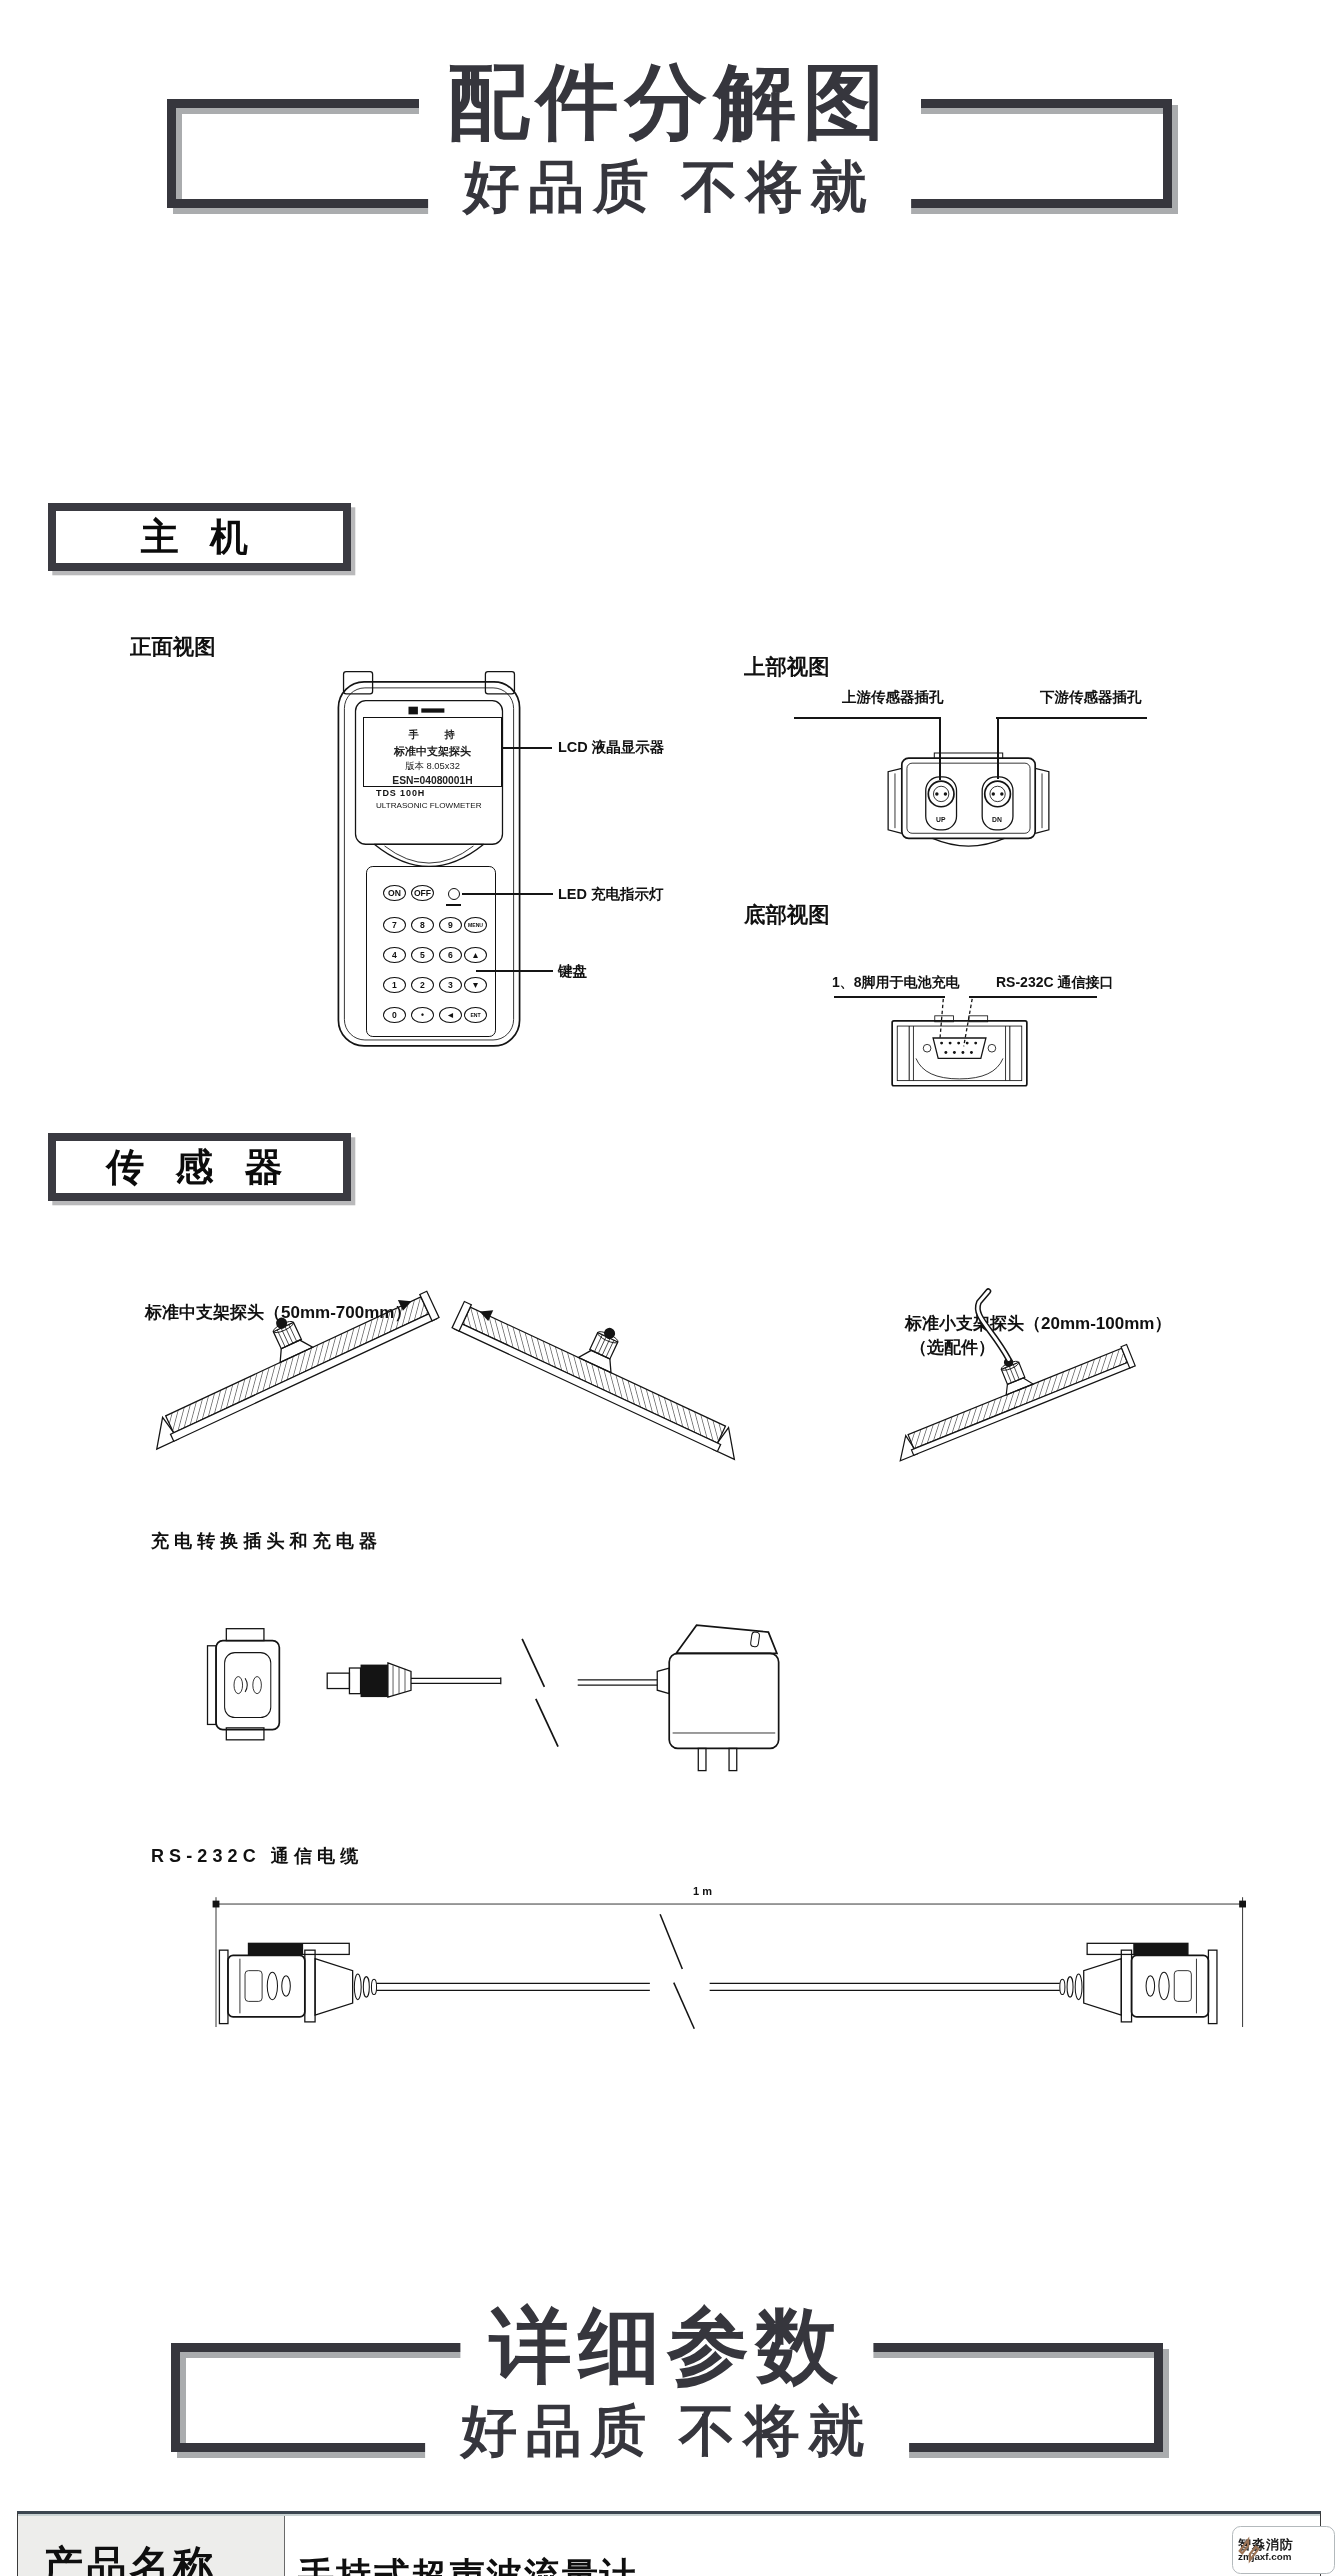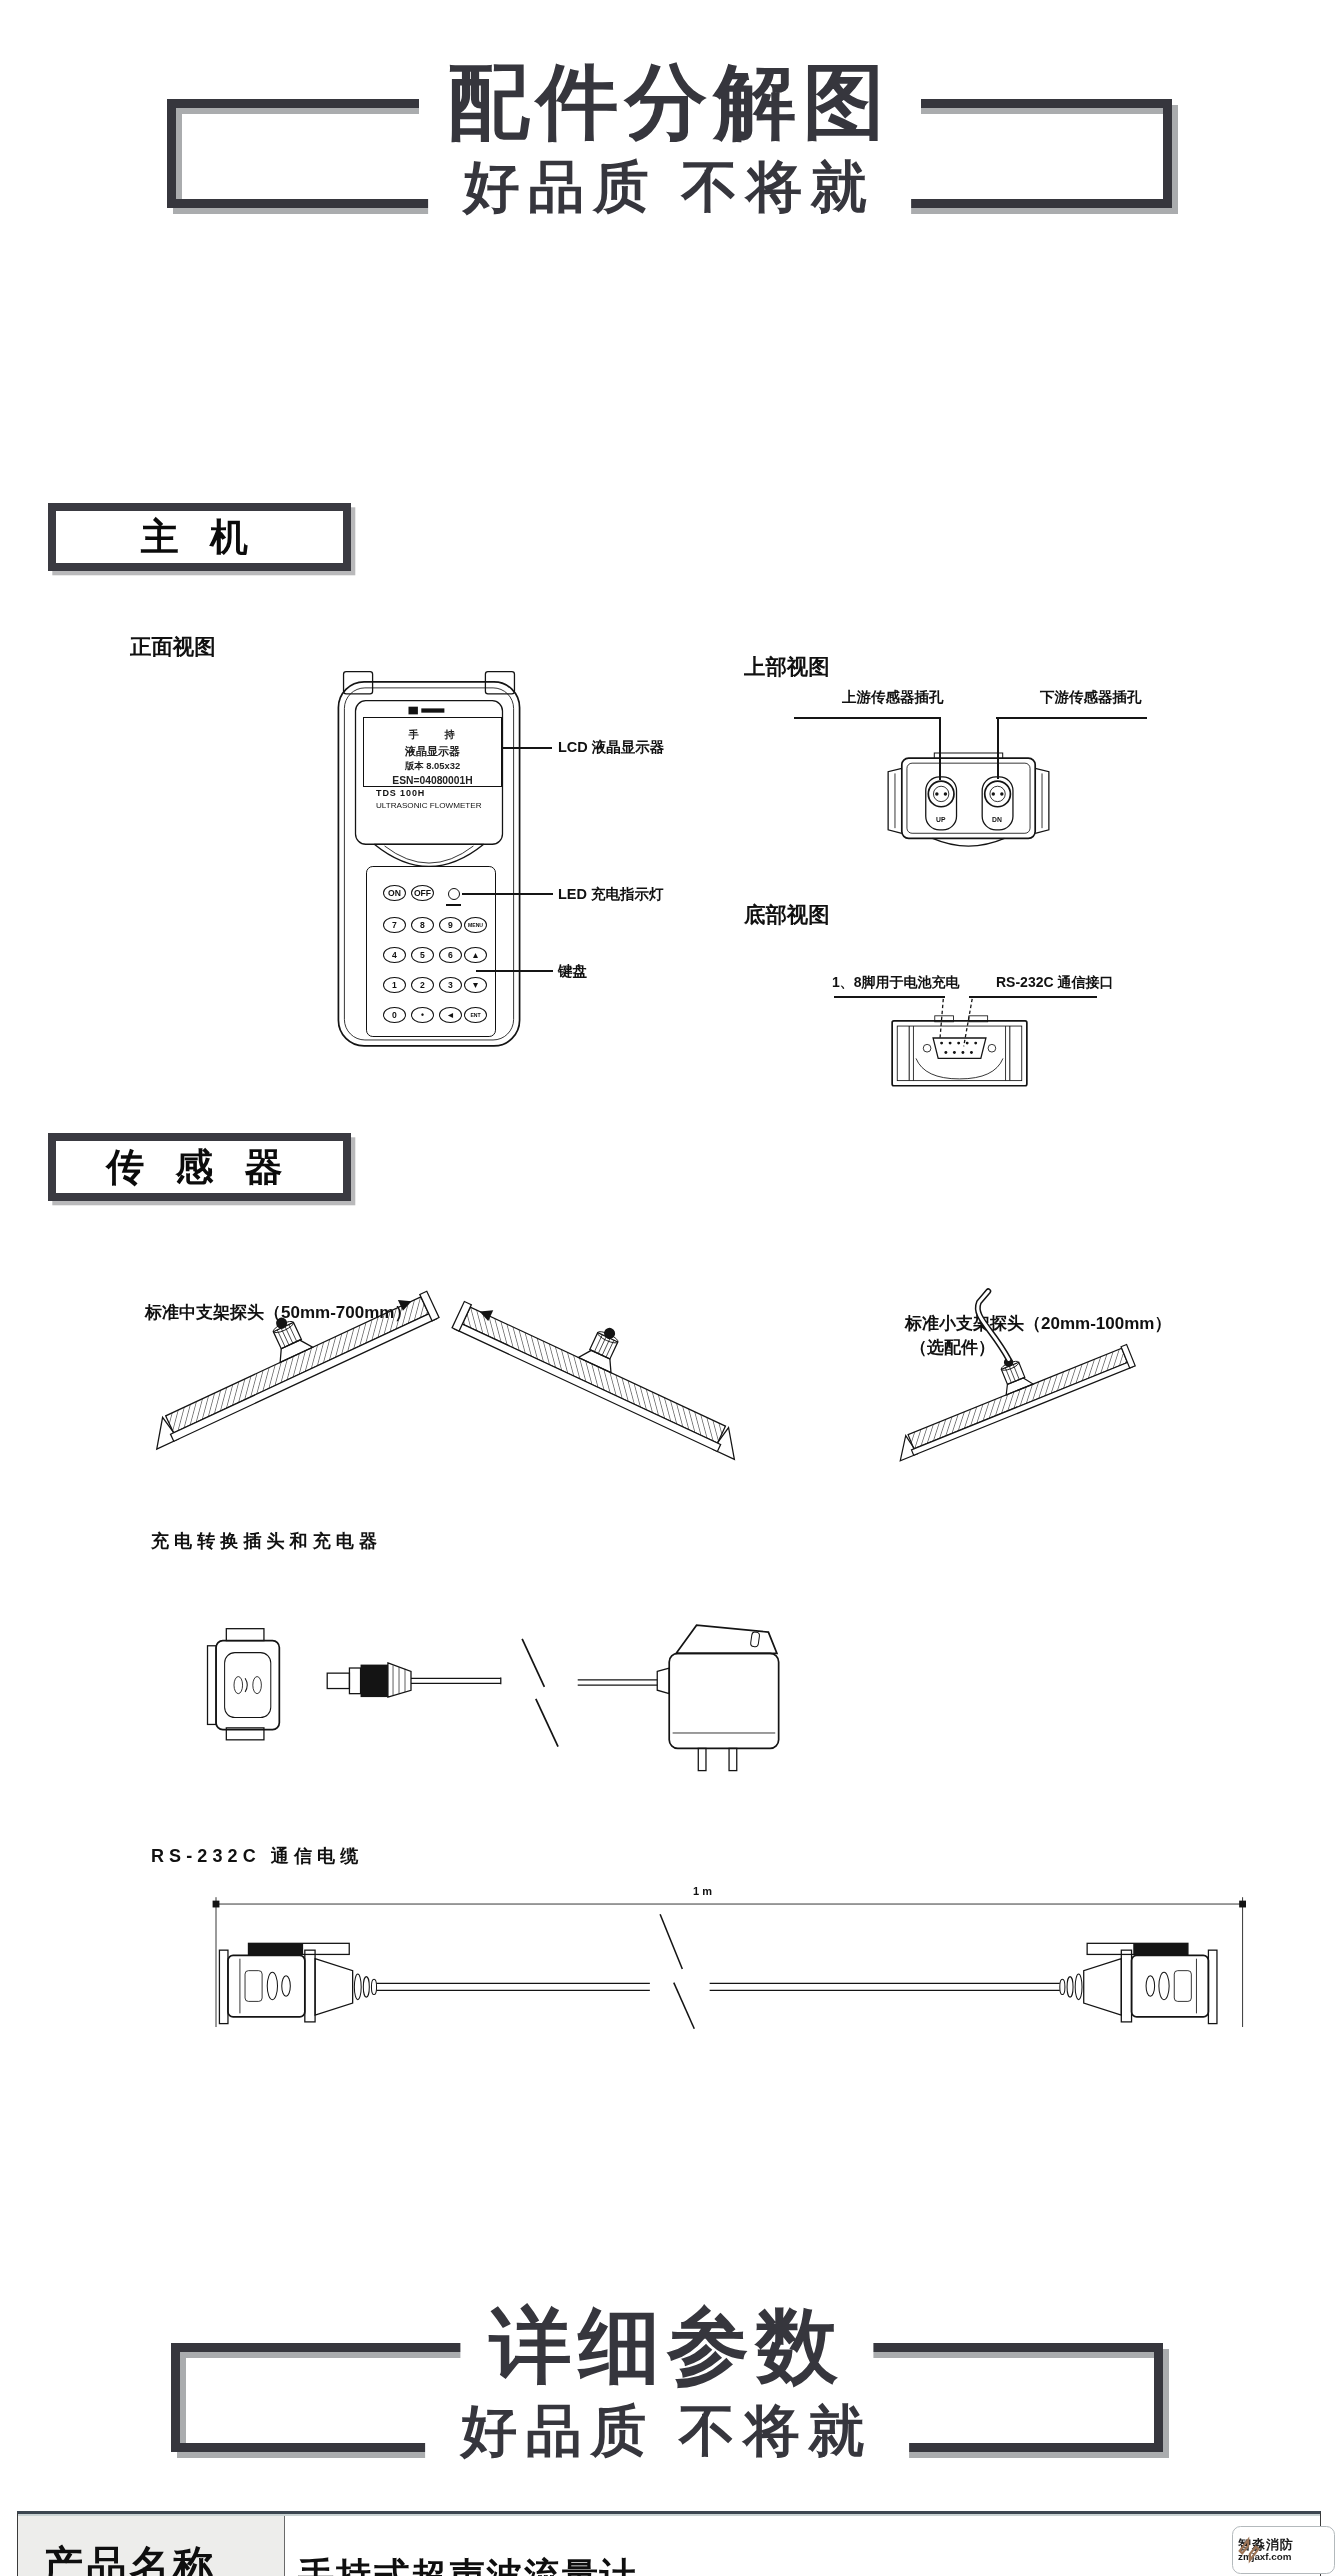--- a/index.html
+++ b/index.html
@@ -25,21 +25,21 @@
   .lbl{position:absolute;font-weight:700;color:#111;white-space:nowrap;line-height:1.15;}
   .cline{position:absolute;height:1.7px;background:#151515;}
   .vline{position:absolute;width:1.7px;background:#151515;}
 
   
   .screen{position:absolute;left:363px;top:717px;width:137px;height:68px;border:1.7px solid #111;
           background:#fff;display:flex;flex-direction:column;align-items:center;justify-content:flex-end;
           gap:1.7px;color:#222;}
   .scr1{font-size:10.3px;font-weight:700;letter-spacing:1.7px;}
   .scr2{font-size:11px;font-weight:700;}
-  .scr3{font-size:9.4px;font-weight:700;}
+  .scr3{font-size:9.4px;font-weight:400;}
   .scr4{font-size:10.3px;font-weight:700;}
   .model1{position:absolute;left:376px;top:788px;font-size:9px;font-weight:700;letter-spacing:0.9px;}
   .model2{position:absolute;left:376px;top:801px;font-size:8.1px;font-weight:400;}
   .keypanel{position:absolute;left:366px;top:866px;width:128px;height:169px;border:1.7px solid #111;
             border-radius:6.8px;background:#fff;}
   .key{position:absolute;width:23px;height:16.2px;border:1.5px solid #111;border-radius:50%;
        background:#fff;display:flex;align-items:center;justify-content:center;
        font-size:8.6px;font-weight:700;color:#111;box-sizing:border-box;}
   .key.small{font-size:5.1px;letter-spacing:0;}
   .led{position:absolute;left:448px;top:888px;width:12px;height:12px;border:1.7px solid #111;
@@ -95,21 +95,21 @@
     <rect class="ink" x="24" y="38" width="172" height="168" rx="12" stroke-width="1.5"></rect>
     <rect x="86" y="45" width="11" height="9" fill="#141414"></rect>
     <rect x="101" y="47" width="27" height="5" fill="#141414"></rect>
     <line class="ink" x1="46" y1="206" x2="174" y2="206" stroke-width="1"></line>
     <path class="ink" d="M46,206 Q110,258 174,206" stroke-width="1.6"></path>
     <path class="ink" d="M58,208 Q110,248 162,208" stroke-width="1"></path>
   </svg>
 
   <div class="screen">
     <div class="scr1">手　　持</div>
-    <div class="scr2">液晶显示器</div>
+    <div class="scr2">标准中支架探头</div>
     <div class="scr3">版本 8.05x32</div>
     <div class="scr4">ESN=04080001H</div>
   </div>
   <div class="model1">TDS 100H</div>
   <div class="model2">ULTRASONIC  FLOWMETER</div>
 
   <div class="keypanel"></div>
   <span class="key" style="left:383px;top:885px;">ON</span>
   <span class="key" style="left:411px;top:885px;">OFF</span>
   <span class="led"></span>

